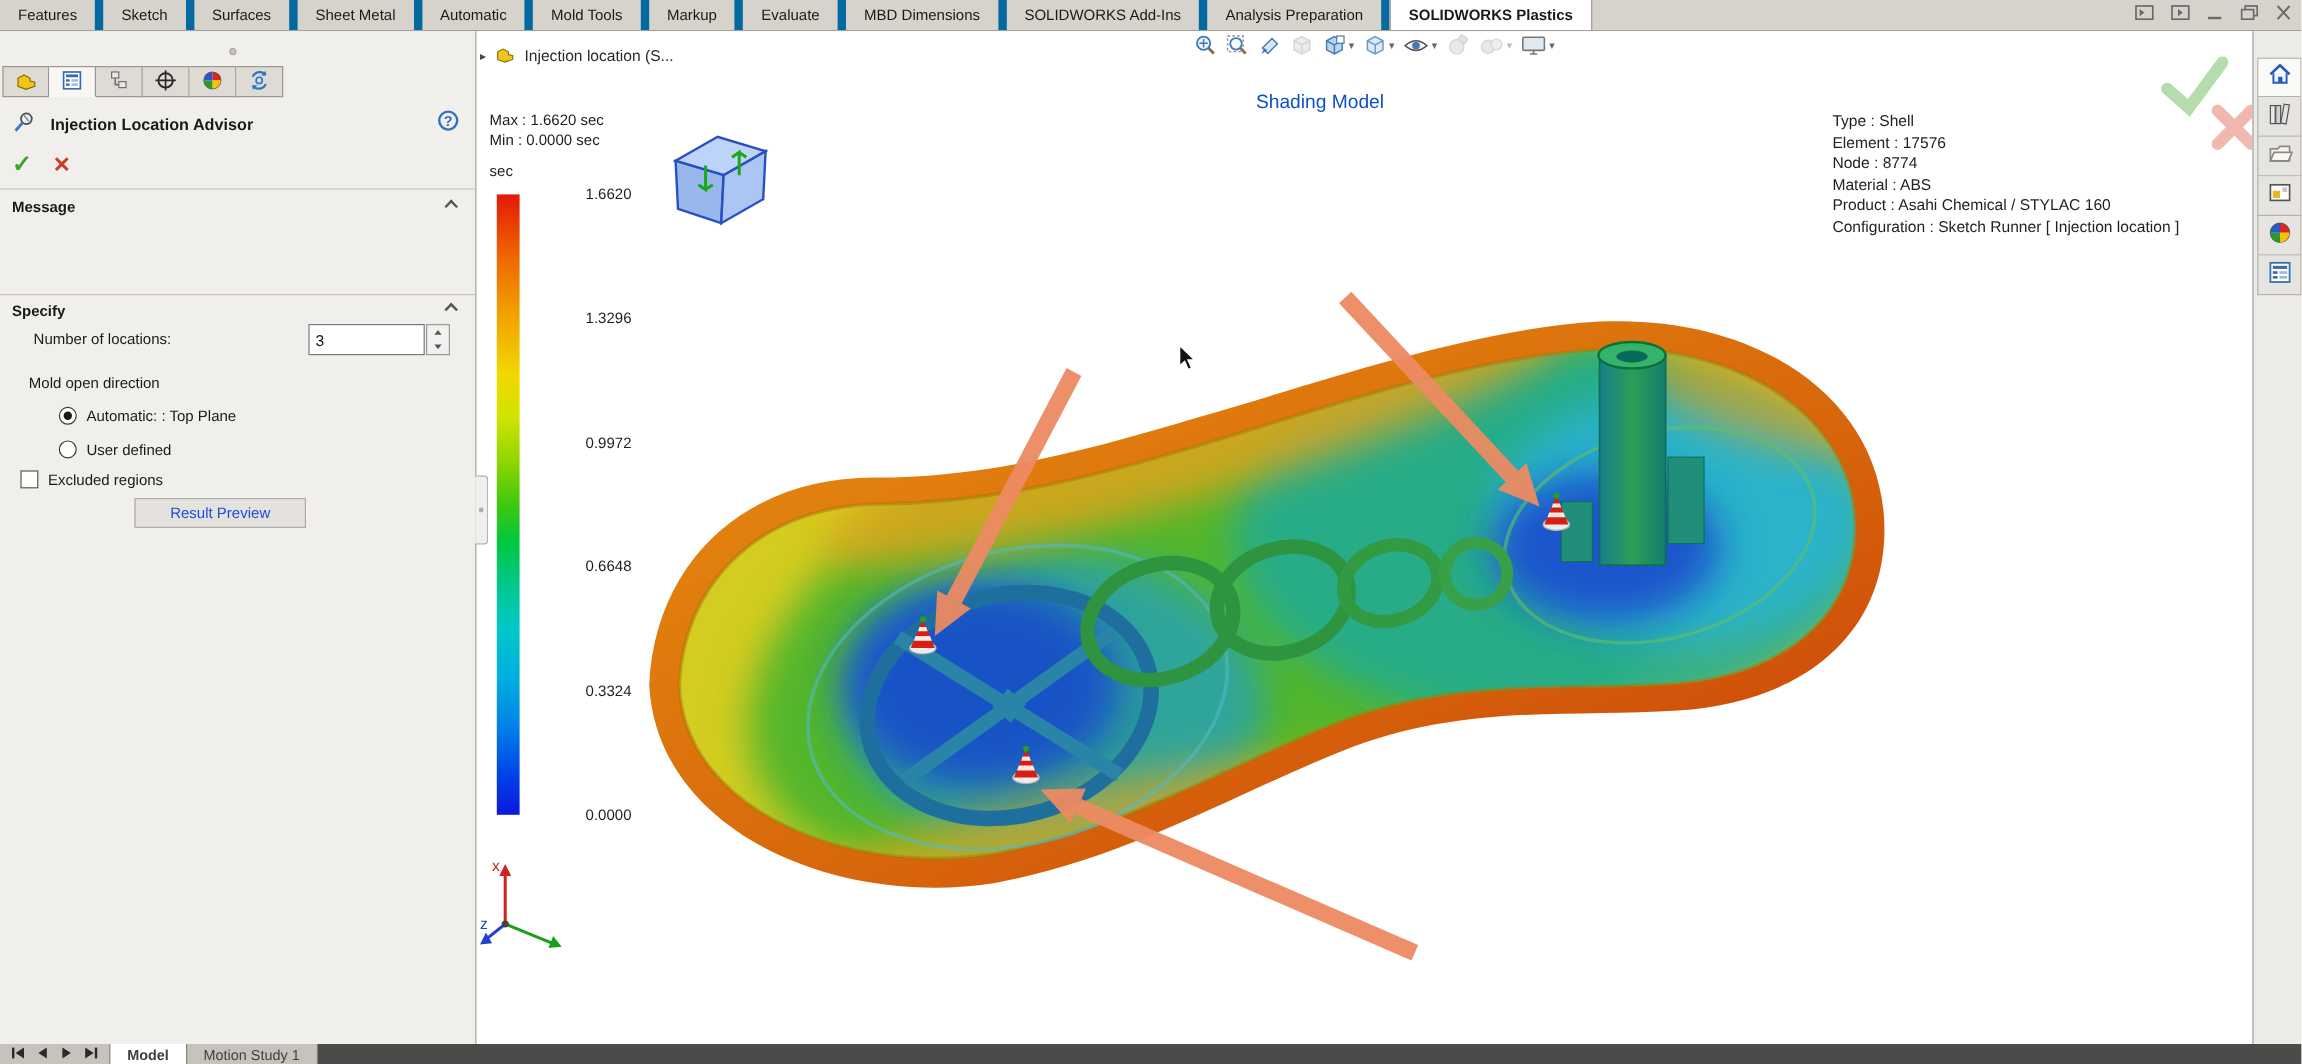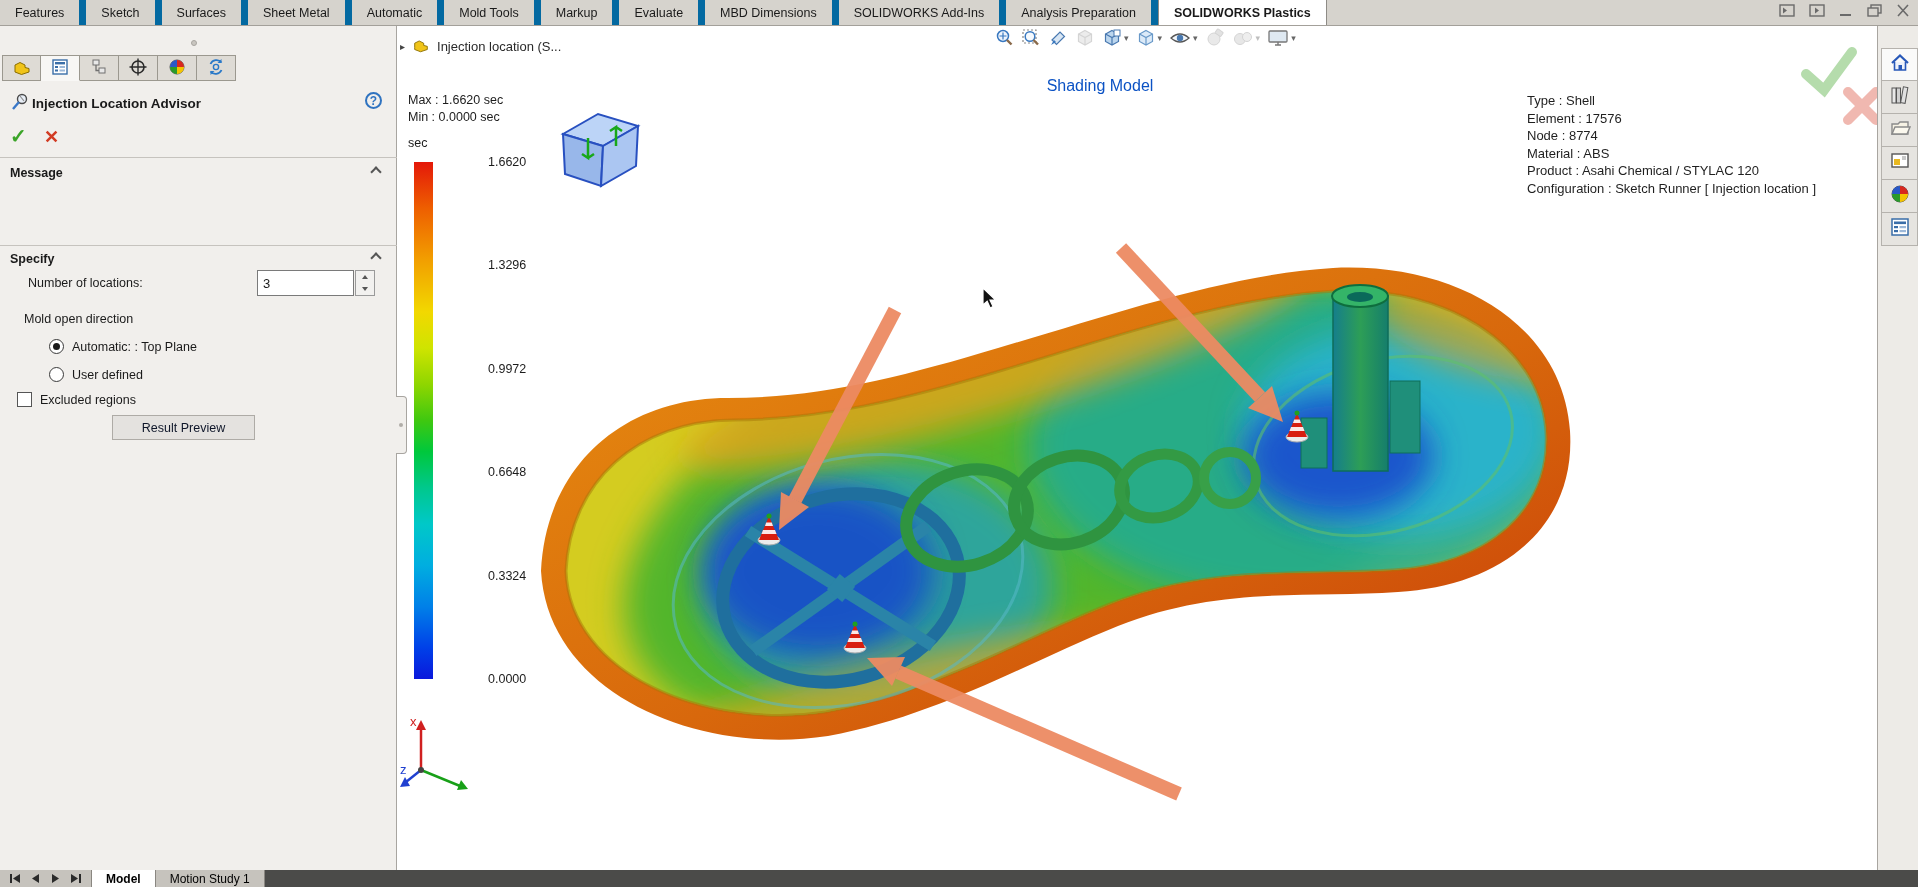--- a/index.html
+++ b/index.html
@@ -13,39 +13,39 @@
   .win-controls { position:absolute; right:8px; top:4px; display:flex; gap:14px; align-items:center; }
   .win-controls svg { display:block; }
 
   
   .panel { position:absolute; left:0; top:26px; width:397px; height:844px; background:#f1efec; border-right:1px solid #a8a5a0; font-size:12.5px; color:#1a1a1a; }
   .panel-grip { position:absolute; left:191px; top:14px; width:6px; height:6px; border-radius:50%; background:#c9c6c0; border:1px solid #a8a5a0; }
   .pm-tabs { position:absolute; left:2px; top:29px; display:flex; }
   .pm-tab { width:39px; height:26px; background:#dedbd5; border:1px solid #9b988f; border-left:none; display:flex; align-items:center; justify-content:center; }
   .pm-tab:first-child { border-left:1px solid #9b988f; }
   .pm-tab.active { background:#f8f7f5; border-bottom:1px solid #f8f7f5; }
-  .pm-title { position:absolute; left:10px; top:66px; display:flex; align-items:center; gap:2px; }
+  .pm-title { position:absolute; left:10px; top:66px; display:flex; align-items:center; gap:12px; }
   .pm-title .t { font-weight:bold; font-size:13.5px; }
   .pm-help { position:absolute; right:14px; top:66px; width:17px; height:17px; border-radius:50%; border:2px solid #2f73c0; color:#2f73c0; font-weight:bold; font-size:12px; display:flex; align-items:center; justify-content:center; }
   .pm-ok { position:absolute; left:10px; top:98px; color:#3ba428; font-size:20px; font-weight:bold; }
   .pm-cancel { position:absolute; left:44px; top:100px; color:#d23b23; font-size:18px; font-weight:bold; }
   .divider { position:absolute; left:0; width:397px; border-top:1px solid #c6c3be; }
   .sec-head { position:absolute; left:10px; font-weight:bold; font-size:12.5px; }
   .chev { position:absolute; right:16px; width:8px; height:8px; border-left:2px solid #555; border-top:2px solid #555; transform:rotate(45deg); }
   .msg-box { position:absolute; left:5px; top:162px; width:384px; height:48px; background:#feff9c; border:1px solid #e4e482; padding:4px 8px; font-size:12.5px; line-height:17px; color:#333; }
   .row-label { position:absolute; font-size:12.5px; }
   .num-input { position:absolute; left:257px; top:244px; width:97px; height:26px; background:#fff; border:1px solid #7a7a7a; font-size:13px; padding-left:5px; display:flex; align-items:center; }
   .spinner { position:absolute; left:355px; top:244px; width:20px; height:26px; border:1px solid #9a9a9a; background:#f2f1ef; display:flex; flex-direction:column; }
   .spin { flex:1; display:flex; align-items:center; justify-content:center; }
   .spin.up::after { content:""; border:3px solid transparent; border-bottom:4px solid #555; margin-bottom:3px; }
   .spin.dn::after { content:""; border:3px solid transparent; border-top:4px solid #555; margin-top:3px; }
   .radio { position:absolute; width:15px; height:15px; border:1px solid #3a3a3a; border-radius:50%; background:#fff; }
   .radio.checked::after { content:""; position:absolute; inset:3px; border-radius:50%; background:#1a1a1a; }
   .checkbox { position:absolute; width:15px; height:15px; border:1px solid #555; background:#fff; }
-  .btn-disabled { position:absolute; left:112px; top:389px; width:143px; height:25px; background:#e4e2df; border:1px solid #aeaba6; color:#0f172a; font-size:12.5px; display:flex; align-items:center; justify-content:center; }
+  .btn-disabled { position:absolute; left:112px; top:389px; width:143px; height:25px; background:#e4e2df; border:1px solid #aeaba6; color:#1d4ed8; font-size:12.5px; display:flex; align-items:center; justify-content:center; }
   .edge-handle { position:absolute; left:396px; top:396px; width:11px; height:58px; background:#f1efec; border:1px solid #a8a5a0; border-left:none; border-radius:0 4px 4px 0; z-index:5; }
   .edge-handle::after { content:""; position:absolute; left:3px; top:26px; width:4px; height:4px; border-radius:50%; background:#b0ada8; }
 
   
   .viewport { position:absolute; left:398px; top:26px; width:1479px; height:844px; background:#ffffff; overflow:hidden; }
   .breadcrumb { position:absolute; left:2px; top:10px; display:flex; align-items:center; gap:7px; font-size:13px; color:#2a2a2a; }
   .bc-arrow { color:#444; font-size:10px; }
   .huv-toolbar { position:absolute; left:596px; top:2px; display:flex; align-items:center; gap:7px; }
   .huv-toolbar .ico { display:flex; align-items:center; gap:2px; }
   .huv-toolbar .caret { font-size:9px; color:#666; }
@@ -63,21 +63,21 @@
 
   
   .taskpane { position:absolute; left:1877px; top:26px; width:41px; height:844px; background:#edebe7; border-left:1px solid #a8a5a0; }
   .tp-btn { position:absolute; left:3px; width:37px; height:33px; border:1px solid #b5b2ad; border-top:none; background:#e6e4e0; display:flex; align-items:center; justify-content:center; }
   .tp-btn.first { border-top:1px solid #b5b2ad; }
   .tp-btn.active { background:#fafaf9; }
 
   
   .bottombar { position:absolute; left:0; top:870px; width:1918px; height:17px; background:#4b4b49; display:flex; align-items:stretch; }
   .sheet-nav { width:92px; background:#c6c3bd; display:flex; align-items:center; justify-content:space-around; padding:0 4px; border-right:1px solid #8a8781; }
-  .btab { display:flex; align-items:center; padding:0 14px; font-size:12px; color:#000000; background:#c6c3bd; border-right:1px solid #8a8781; white-space:nowrap; }
+  .btab { display:flex; align-items:center; padding:0 14px; font-size:12px; color:#404040; background:#c6c3bd; border-right:1px solid #8a8781; white-space:nowrap; }
   .btab.active { background:#ffffff; font-weight:bold; }
 </style>
 </head>
 <body>
 
 <div class="app">
 
   <div class="menubar">
     <div class="mtab">Features</div>
     <div class="mtab">Sketch</div>
@@ -312,21 +312,21 @@
       <div class="tick" style="top:380px">0.6648</div>
       <div class="tick" style="top:484px">0.3324</div>
       <div class="tick" style="top:587px">0.0000</div>
     </div>
 
     <div class="model-info">
       <div>Type : Shell</div>
       <div>Element : 17576</div>
       <div>Node : 8774</div>
       <div>Material : ABS</div>
-      <div>Product : Asahi Chemical / STYLAC 120</div>
+      <div>Product : Asahi Chemical / STYLAC 160</div>
       <div>Configuration : Sketch Runner [ Injection location ]</div>
     </div>
 
     <svg class="model-svg" width="1479" height="844" viewBox="0 0 1479 844">
       <defs>
         <linearGradient id="rim" x1="0" y1="0" x2="1" y2="1">
           <stop offset="0" stop-color="#e89010"></stop>
             <stop offset="0.55" stop-color="#d8680c"></stop>
             <stop offset="1" stop-color="#c83c08"></stop>
         </linearGradient>

